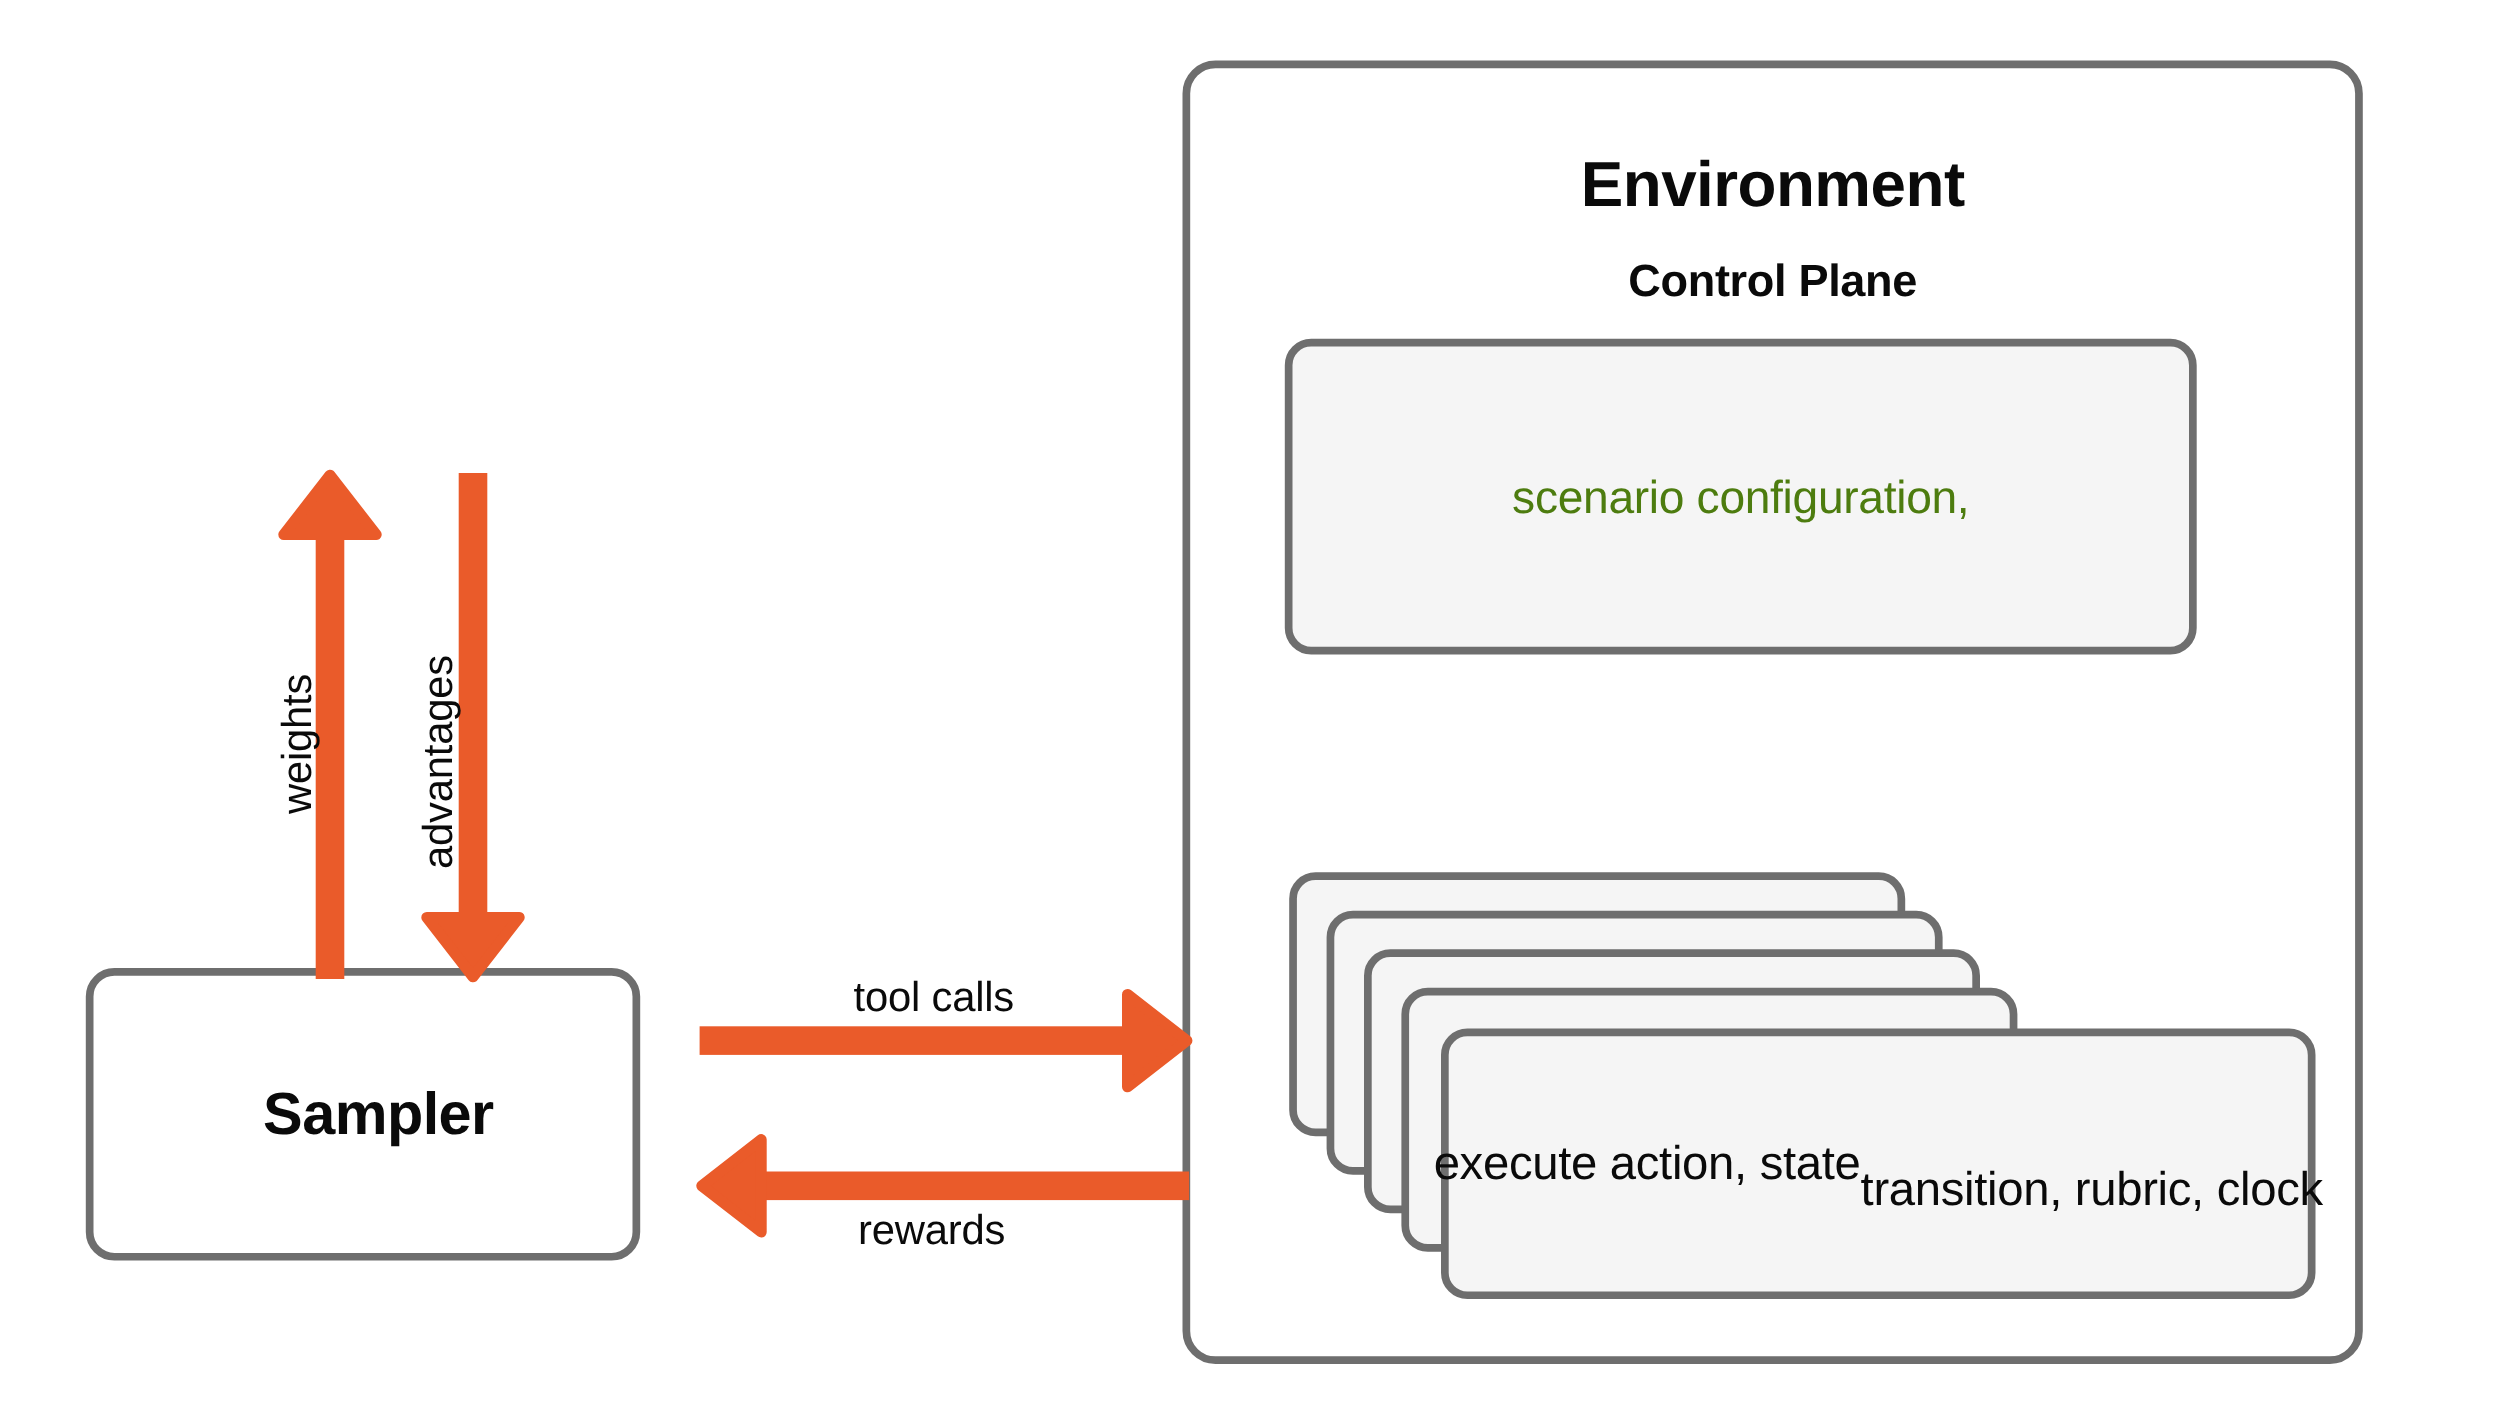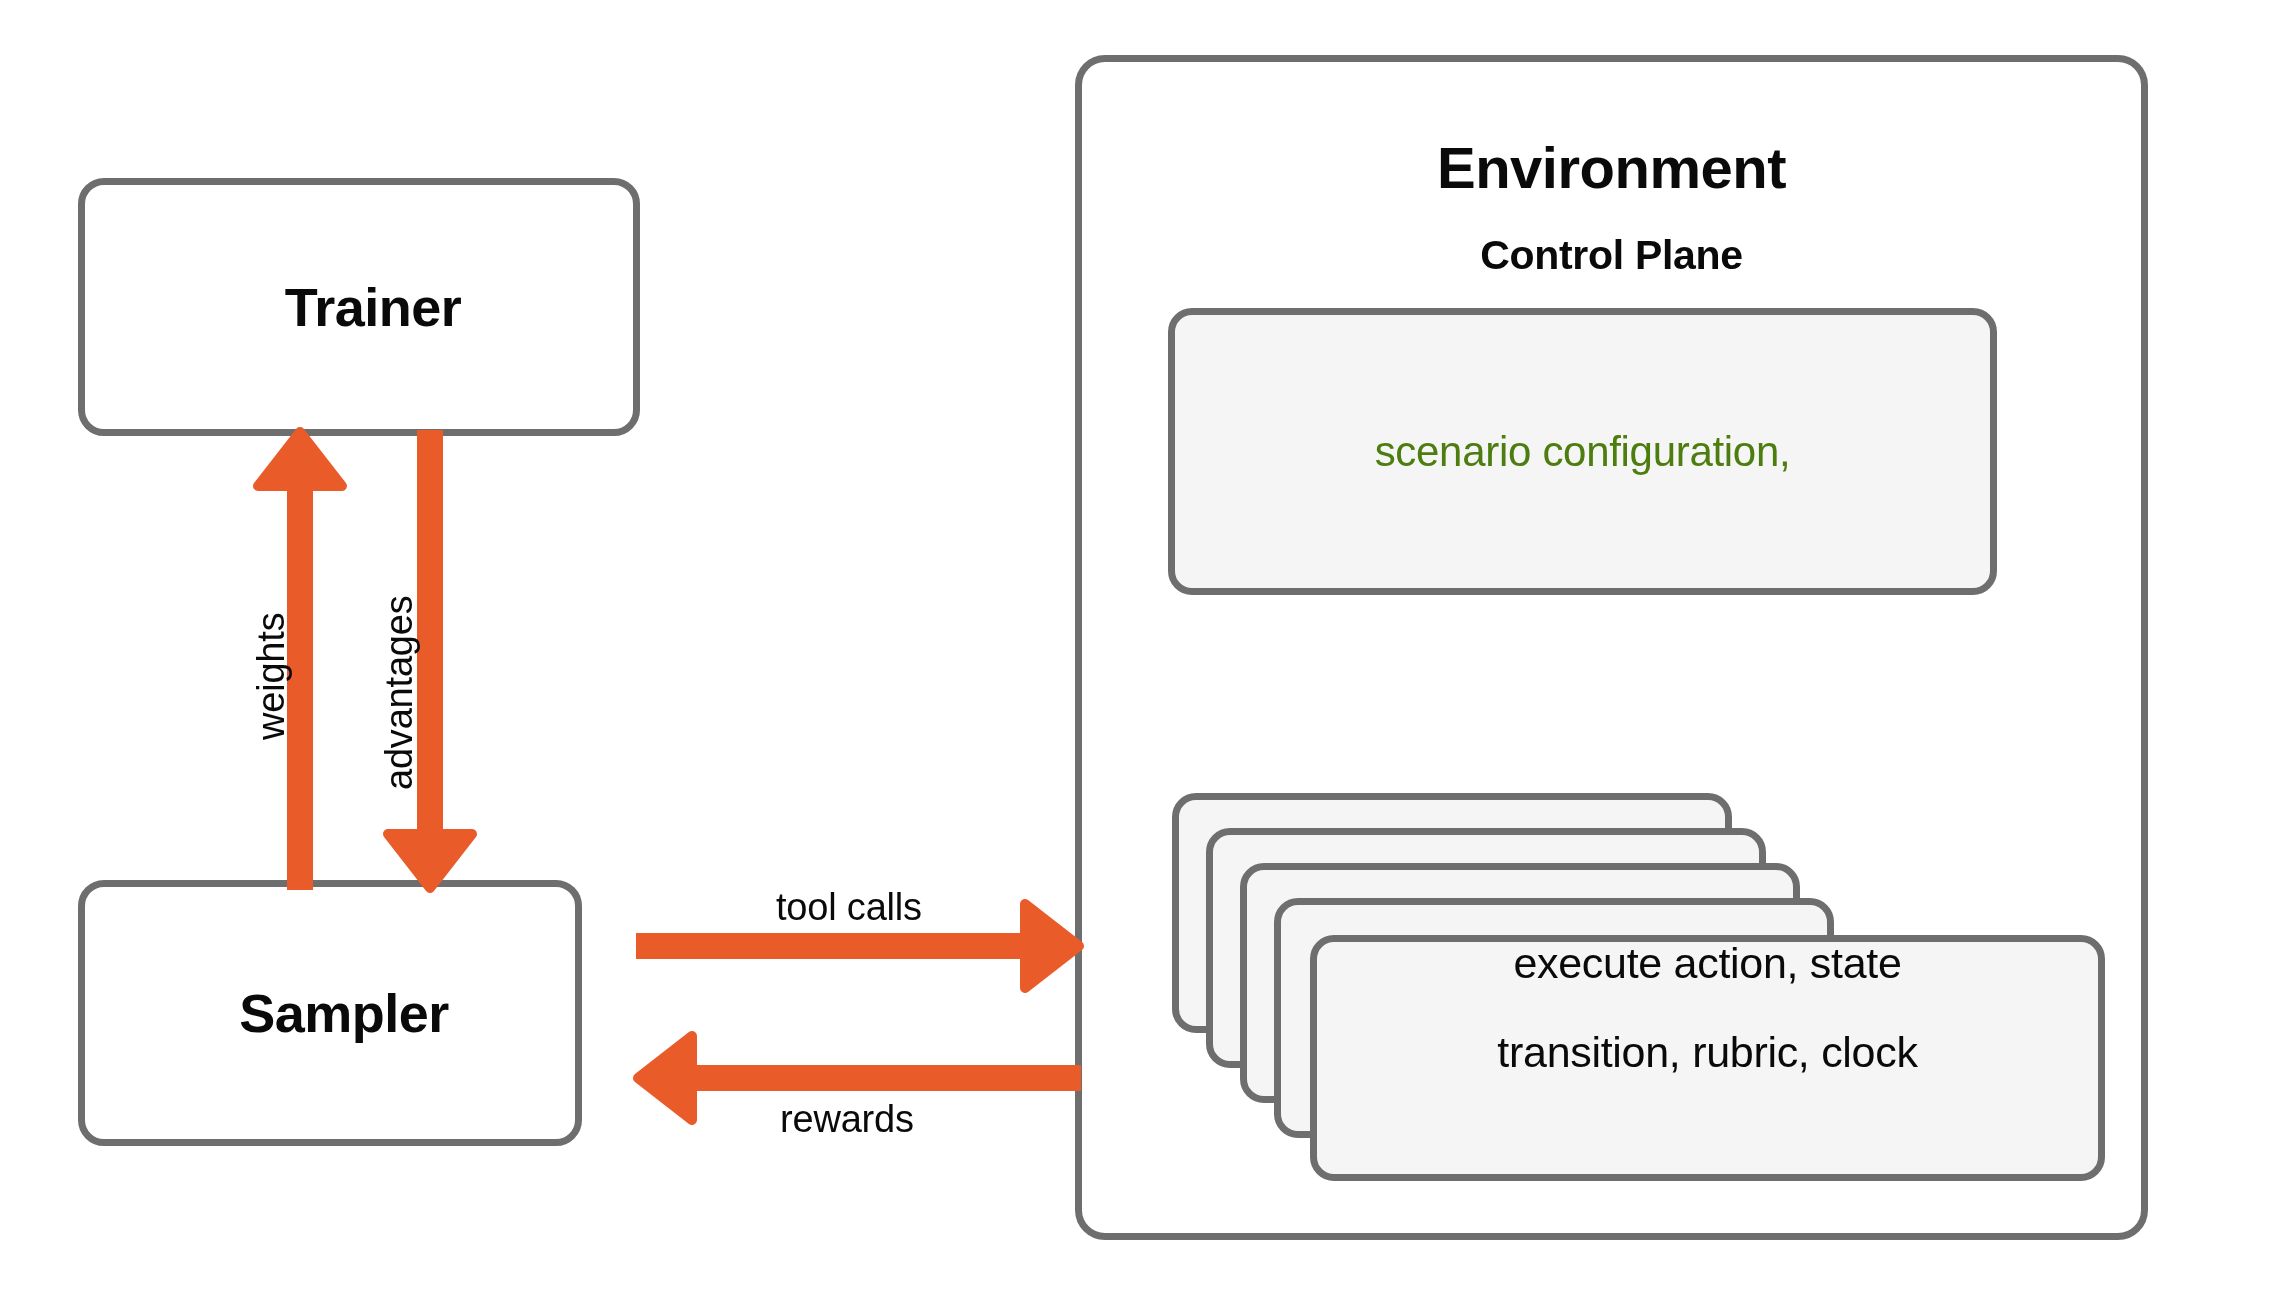--- a/index.html
+++ b/index.html
@@ -108,22 +108,23 @@
     height: 240px;
   }
   #data-plane-front {
     position: absolute;
     box-sizing: border-box;
     border: 7px solid #6e6e6e;
     border-radius: 24px;
     background: #f5f5f5;
     left: 1310px; top: 935px; width: 795px; height: 246px;
     display: flex;
-    flex-direction: column;
+    flex-direction: row;
     align-items: center;
+    justify-content: center;
   }
   #data-plane-front .line {
     font-size: 43px;
     font-weight: 500;
     color: #0a0a0a;
     letter-spacing: -0.3px;
     white-space: nowrap;
     line-height: 1.0;
   }
   #data-plane-front .line + .line { margin-top: 46px; }
@@ -146,23 +147,20 @@
   .edge-label.vertical {
     transform-origin: 0 0;
     transform: rotate(-90deg);
   }
 </style>
 </head>
 <body>
 
 <div id="stage">
 
-  <div class="box" id="trainer-box">
-    <span class="box-label">Trainer</span>
-  </div>
 
   <div class="box" id="sampler-box">
     <span class="box-label">Sampler</span>
   </div>
 
   <div class="box" id="environment-box">
 
     <div id="environment-title">Environment</div>
 
     <div class="plane-title" id="control-plane-title">Control Plane</div>

